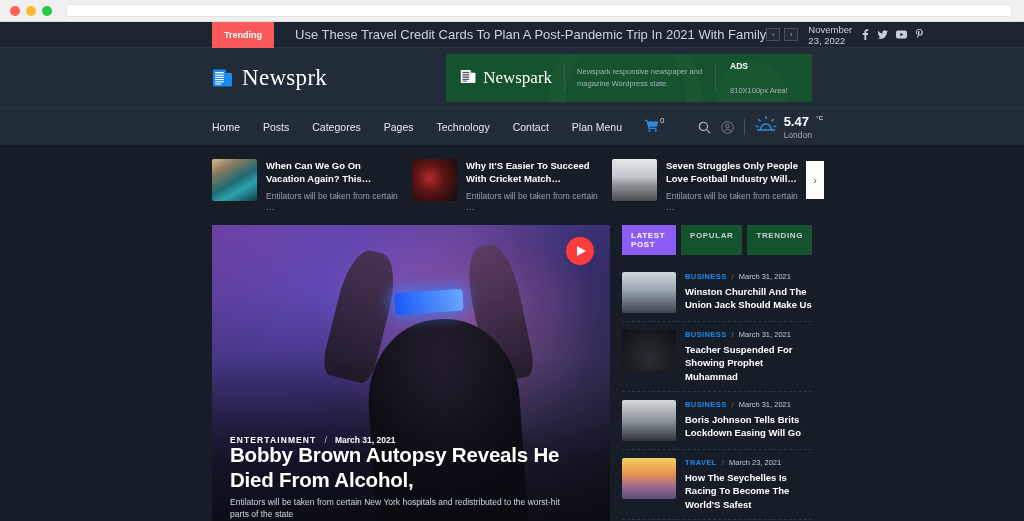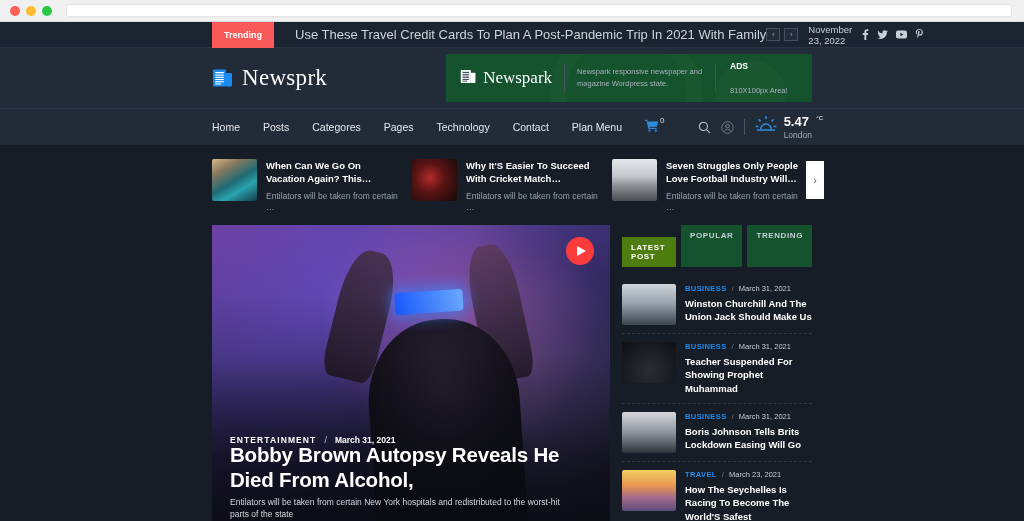--- a/index.html
+++ b/index.html
@@ -288,21 +288,21 @@
   .car-thumb { flex: 1; background-size: cover; background-position: center; }
 
   
   .sidebar { width: 190px; }
   .tabs { display: flex; gap: 5px; margin-bottom: 9px; }
   .tab {
     font-size: 8px; font-weight: bold; letter-spacing: 0.6px;
     padding: 6px 9px; color: #c6cdd6;
     background: #14532d; cursor: pointer;
   }
-  .tab.active { background: #4d7c0f; color: #ffffff; margin-top: 12px; }
+  .tab.active { background: #8b5cf6; color: #ffffff; }
   .post {
     display: flex; gap: 9px;
     padding: 8px 0;
     border-bottom: 1px dashed #2e3744;
   }
   .post:first-of-type { padding-top: 2px; }
   .post-thumb {
     width: 54px; height: 41px; flex: 0 0 54px;
     border-radius: 2px;
     background-size: cover; background-position: center;

